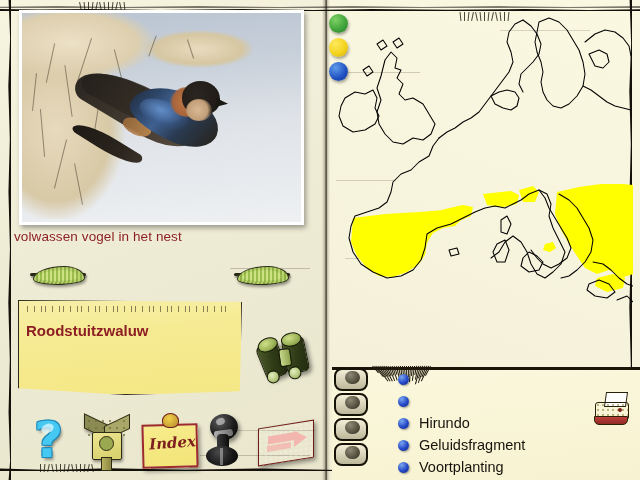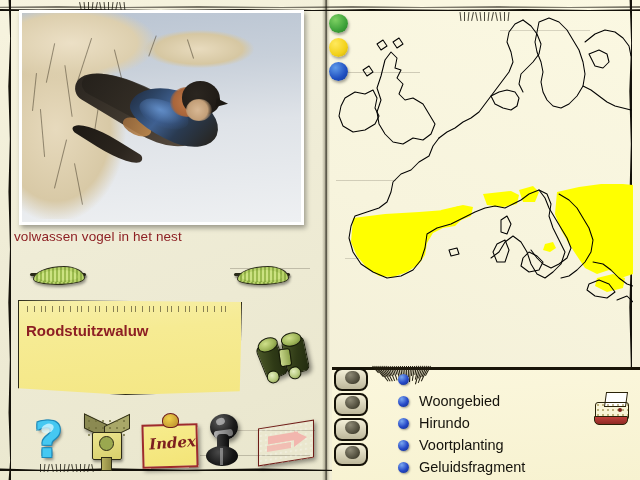--- a/index.html
+++ b/index.html
@@ -636,33 +636,32 @@
         <div class="inner"></div>
       </div>
   </div>
 
   <div class="mlist">
     <div class="mrow">
       <span class="bullet"></span>
     </div>
     <div class="mrow">
       <span class="bullet"></span>
-      <span class="mlabel">Woongebied</span>
     </div>
     <div class="mrow">
       <span class="bullet"></span>
       <span class="mlabel">Hirundo</span>
     </div>
     <div class="mrow">
       <span class="bullet"></span>
-      <span class="mlabel">Voortplanting</span>
+      <span class="mlabel">Geluidsfragment</span>
     </div>
     <div class="mrow">
       <span class="bullet"></span>
-      <span class="mlabel">Geluidsfragment</span>
+      <span class="mlabel">Voortplanting</span>
     </div>
   </div>
 
   <div class="printer">
     <div class="pr-paper"></div>
     <div class="pr-body"></div>
     <div class="pr-btn"></div>
     <div class="pr-out"></div>
   </div>
 

